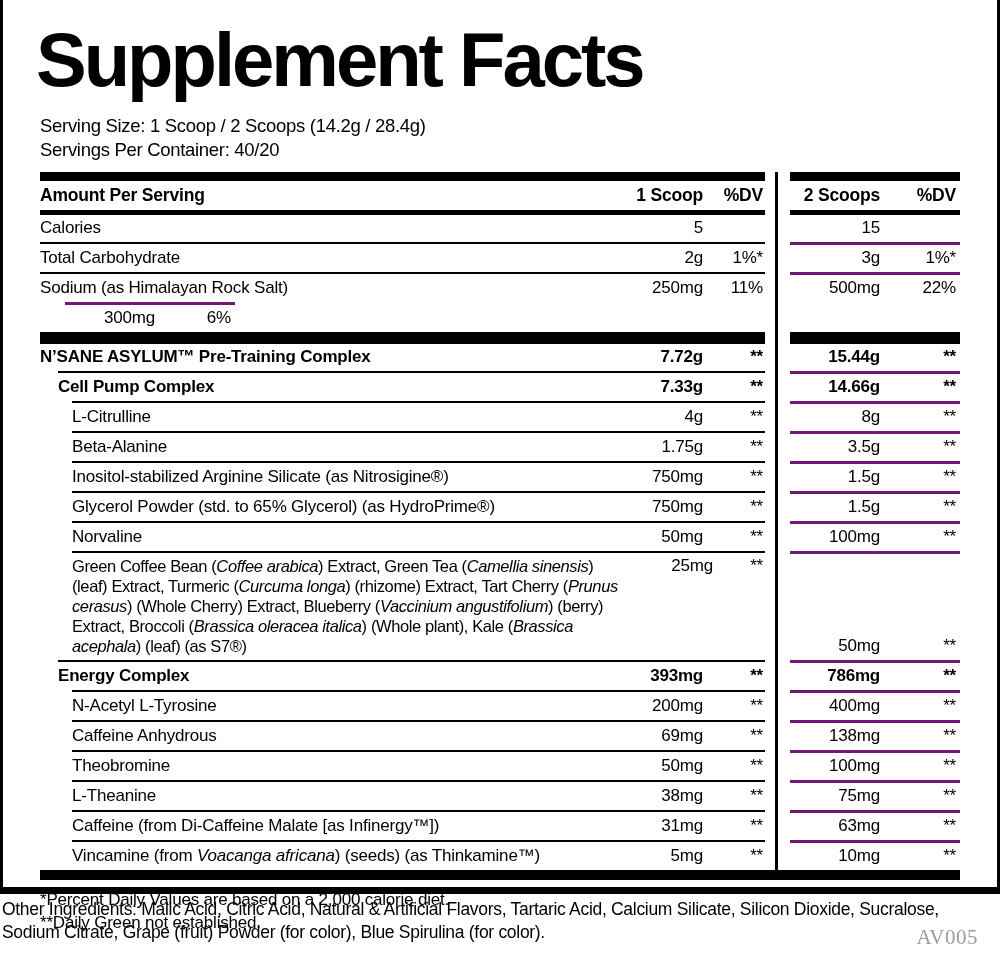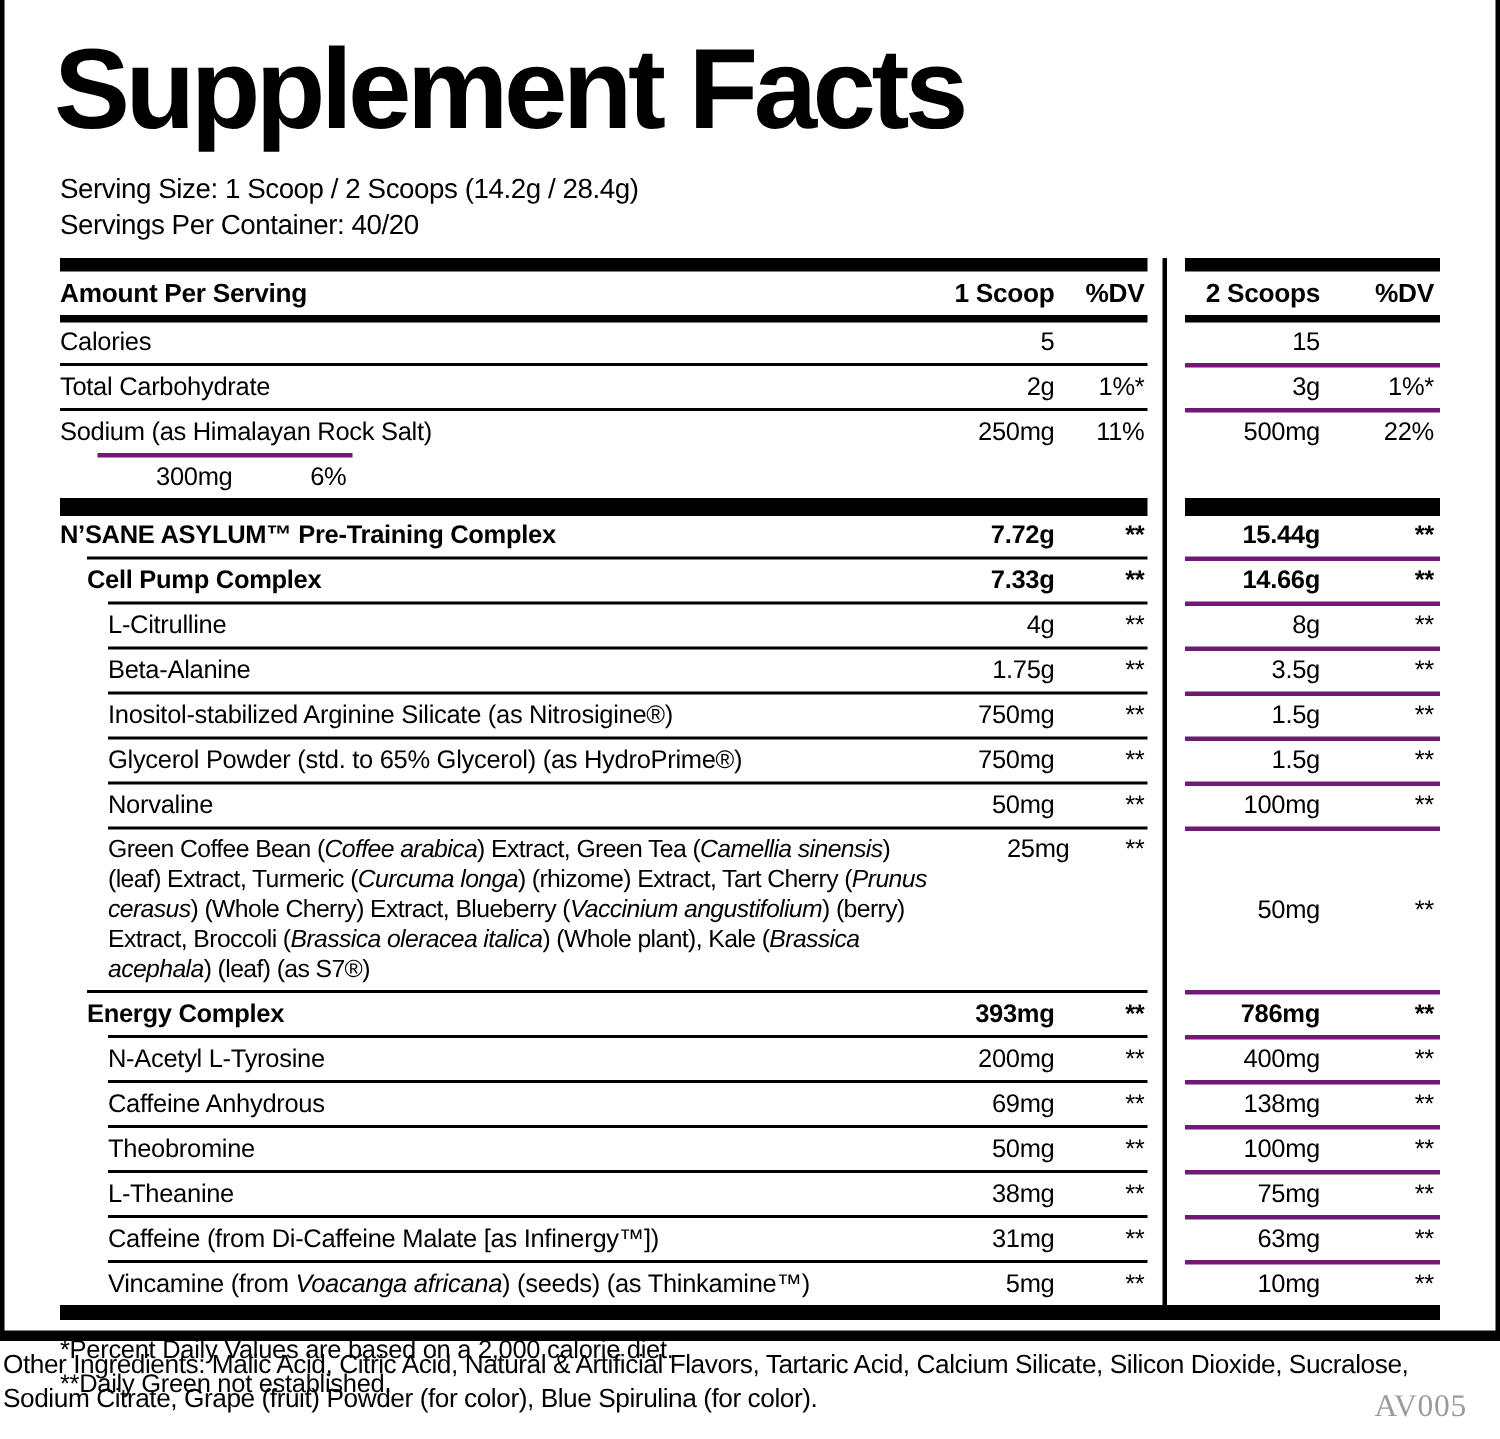--- a/index.html
+++ b/index.html
@@ -25,21 +25,21 @@
   
   .sf-table{position:relative;width:920px;margin:11px 0 0 40px;font-size:17px;line-height:20px;}
   .vline{position:absolute;left:735px;top:0;height:100%;width:3px;background:#000;}
   .trow,.hrow,.brow{display:flex;align-items:stretch;position:relative;}
   .gapcol{flex:0 0 25px;}
   .cl{flex:0 0 auto;width:calc(725px - var(--ind,0px));margin-left:var(--ind,0px);
       display:flex;align-items:center;padding:3px 0 4px;box-sizing:border-box;}
   .cl .name{flex:1 1 auto;padding-right:8px;}
   .cl .a1{flex:0 0 80px;text-align:right;}
   .cl .d1{flex:0 0 62px;text-align:right;padding-right:2px;box-sizing:border-box;}
-  .cr{flex:0 0 170px;width:170px;display:flex;align-items:center;padding:3px 0 4px;box-sizing:border-box;}
+  .cr{flex:0 0 170px;width:170px;display:flex;align-items:flex-end;padding:3px 0 4px;box-sizing:border-box;}
   .cr .a2{flex:0 0 90px;text-align:right;}
   .cr .d2{flex:1 1 auto;text-align:right;padding-right:4px;}
   .trow.ruled .cl{border-top:2px solid #000;}
   .trow.ruled .cr{border-top:3px solid #701a75;}
   .trow.bold{font-weight:bold;}
   
   .trow.wide .cl{display:block;position:relative;}
   .trow.wide .name{display:block;width:560px;padding-right:0;letter-spacing:-0.4px;font-size:16.5px;line-height:20px;}
   .trow.wide .a1{position:absolute;top:3px;right:52px;width:90px;text-align:right;}
   .trow.wide .d1{position:absolute;top:3px;right:0;width:56px;text-align:right;padding-right:2px;box-sizing:border-box;}

